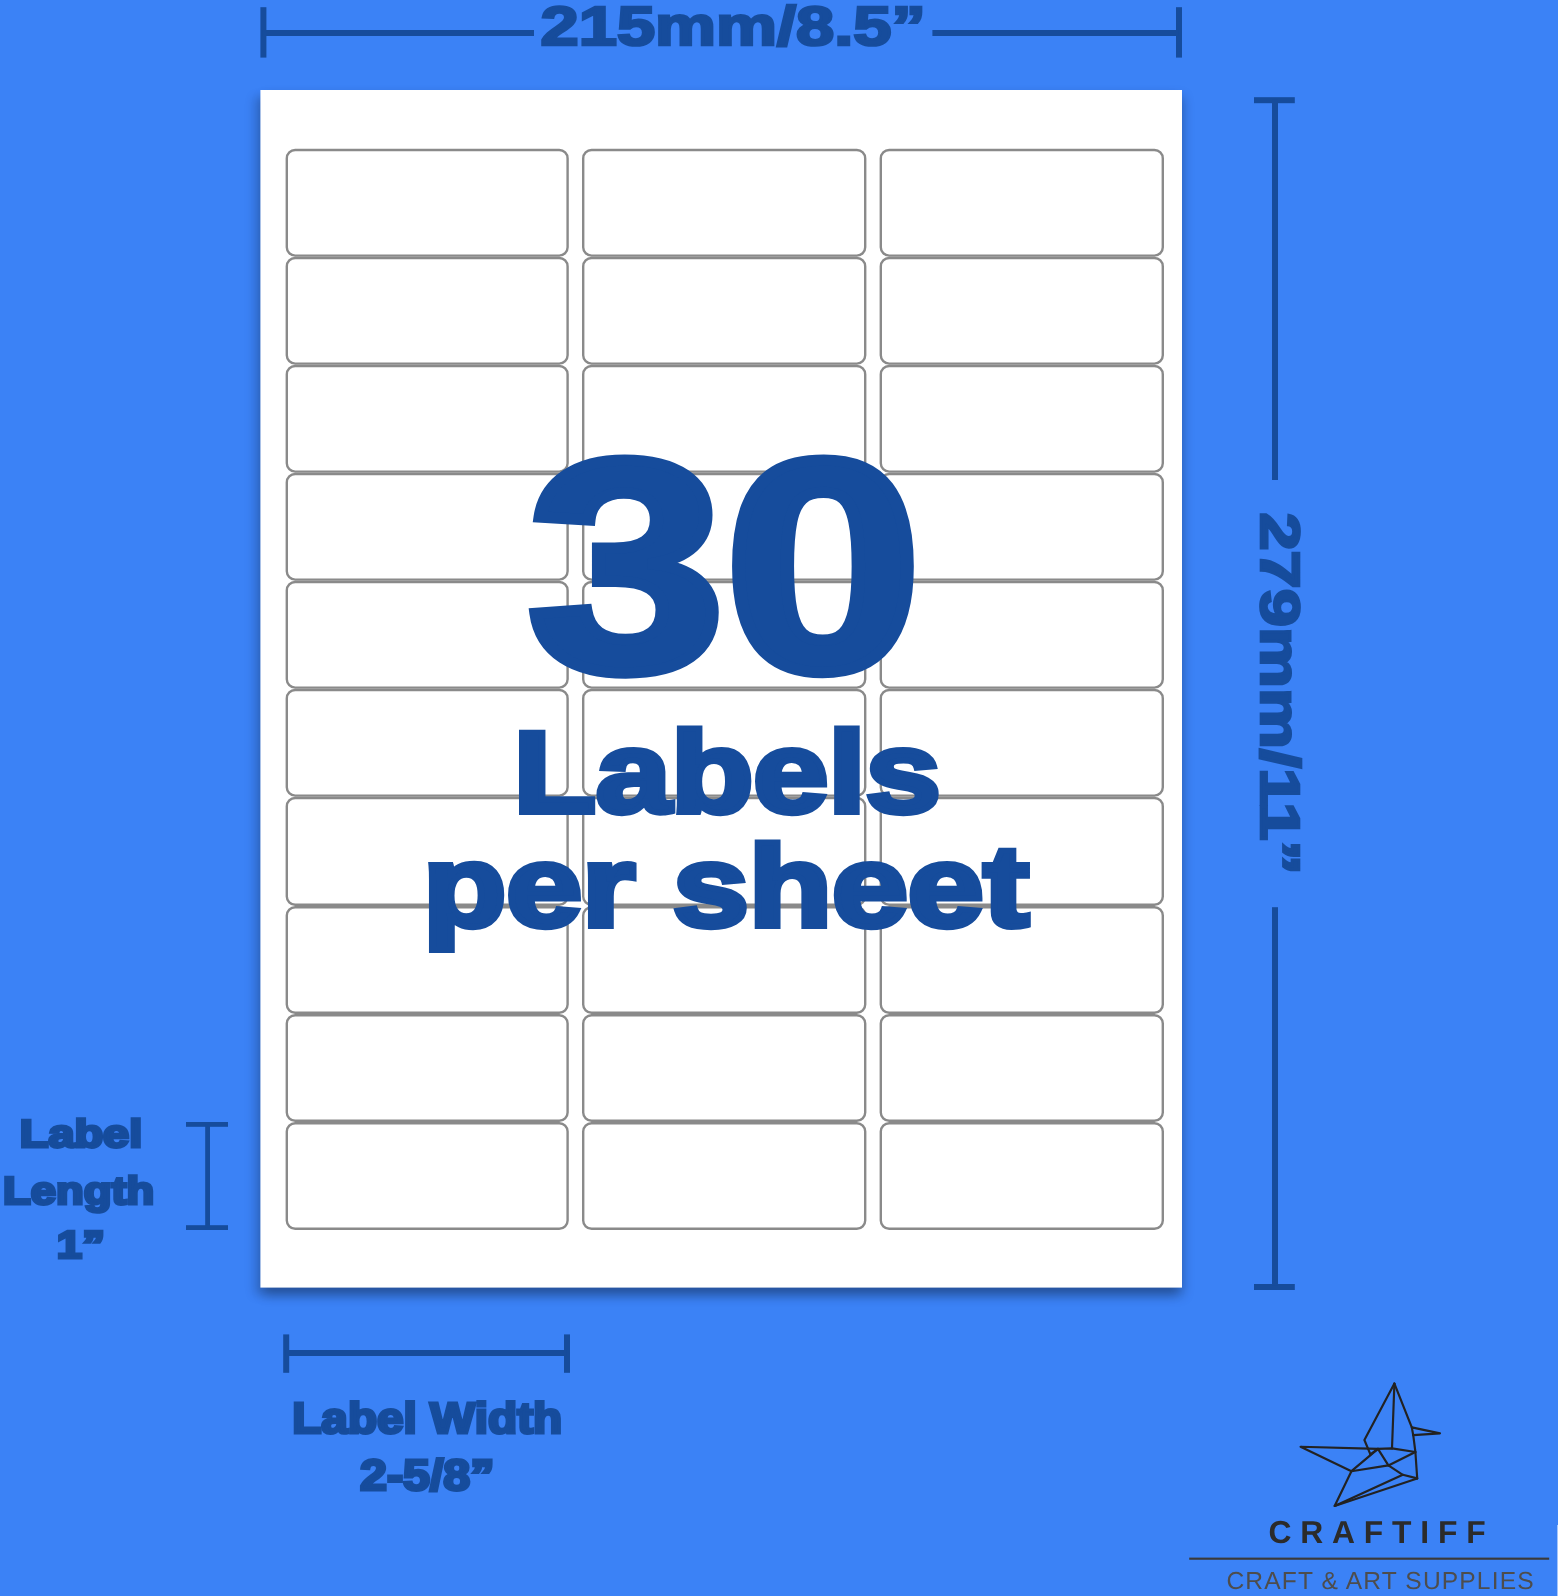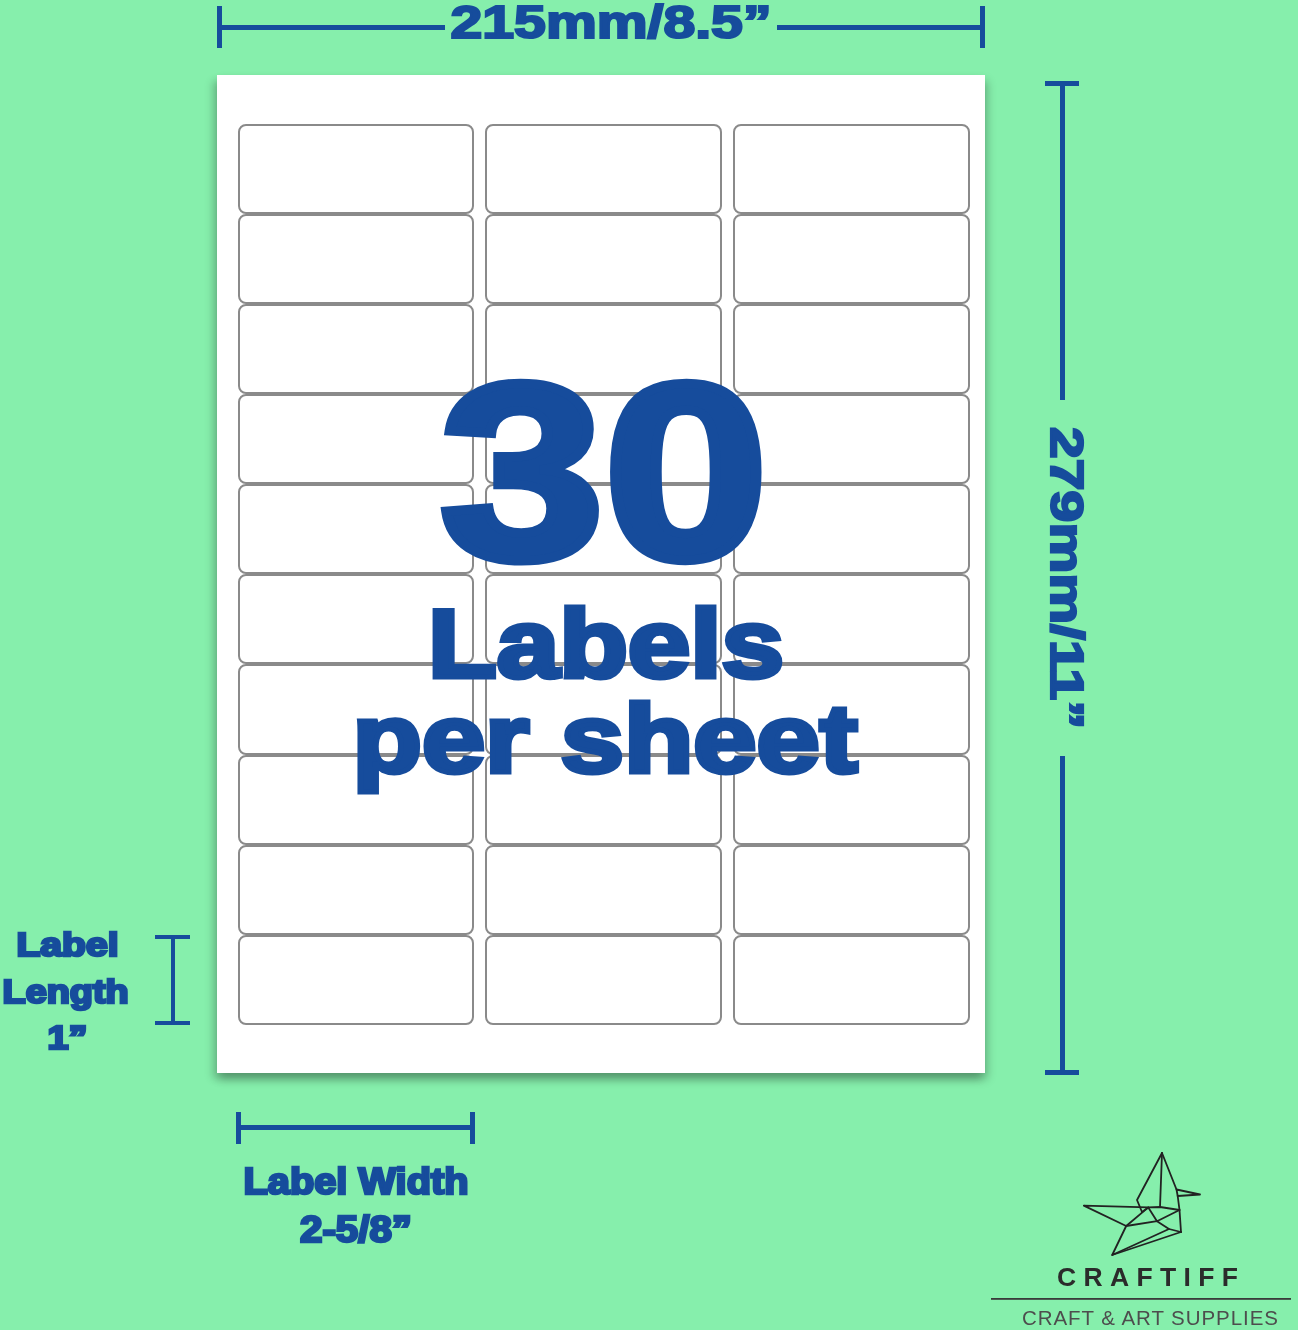--- a/index.html
+++ b/index.html
@@ -1,16 +1,16 @@
 <!DOCTYPE html>
 <html><head>
 <meta charset="utf-8">
 <style>
   html,body{margin:0;padding:0;background:#ffffff;}
-  #page{position:relative;width:1298px;height:1330px;background:#86efac;overflow:hidden;
+  #page{position:relative;width:1298px;height:1330px;background:#3b82f6;overflow:hidden;
         font-family:"Liberation Sans", sans-serif;}
   .dim{position:absolute;background:#164c9c;}
   .lbl{position:absolute;border:2.1px solid #8a8a8a;border-radius:8px;background:#fff;box-sizing:border-box;width:236.5px;height:90.15px;}
   text{font-family:"Liberation Sans", sans-serif;}
 </style>
 </head>
 <body>
 <div id="page">
 
   <div id="sheet" style="position:absolute;left:217px;top:75px;width:768px;height:998px;background:#fff;

